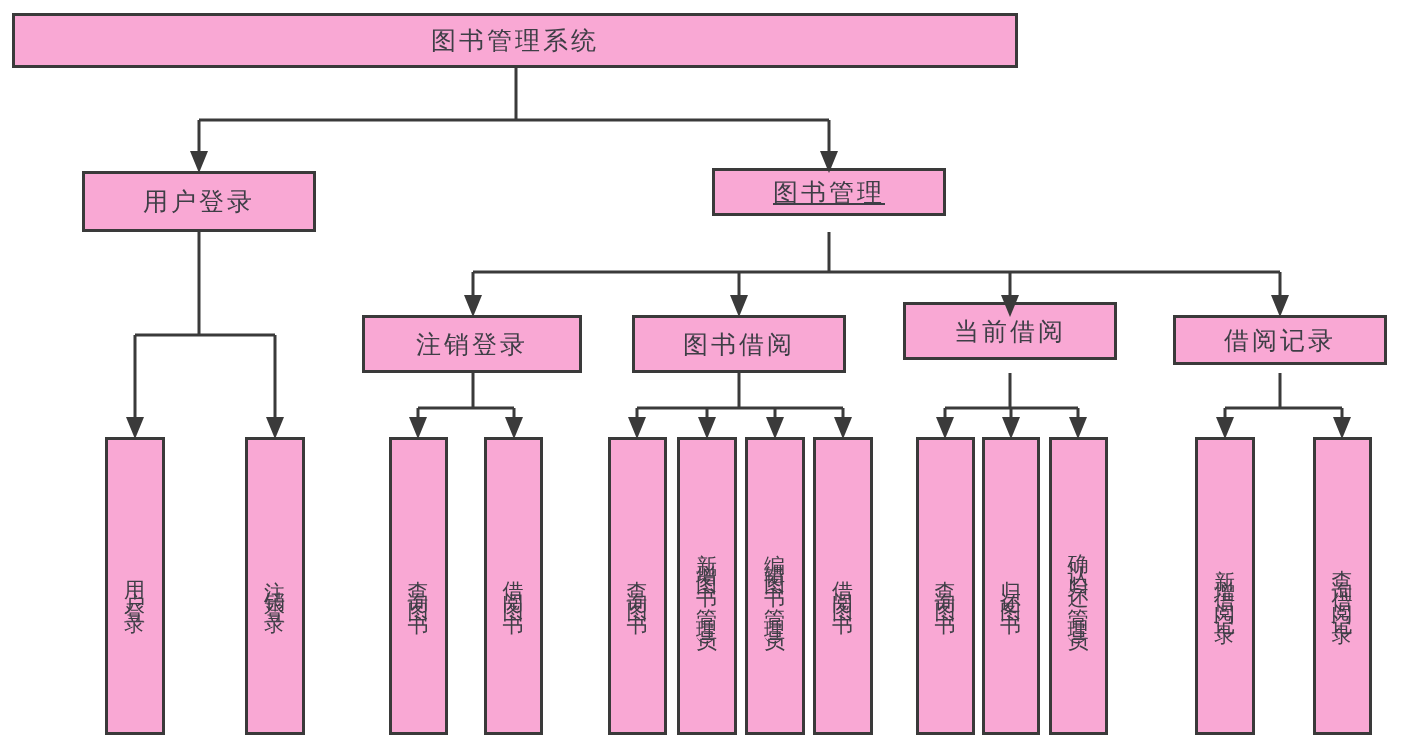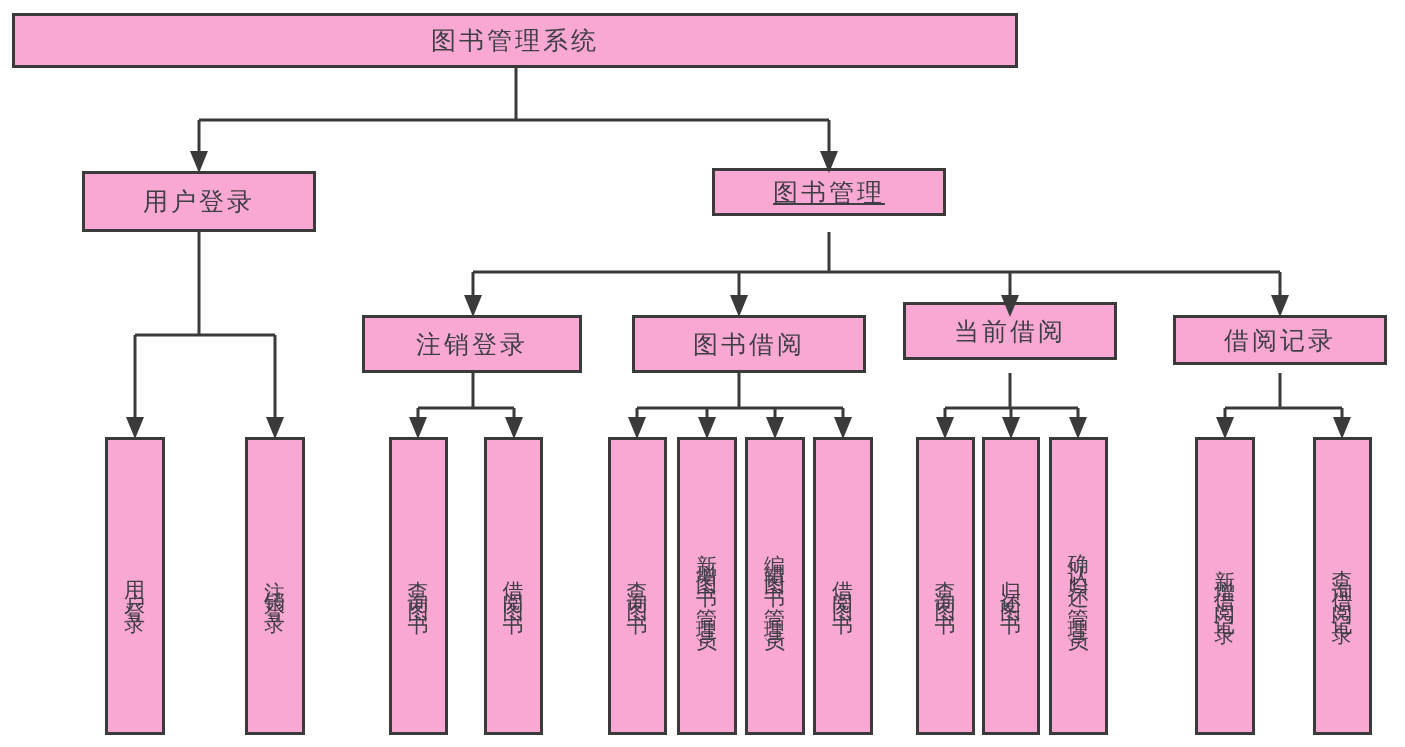--- a/index.html
+++ b/index.html
@@ -45,21 +45,21 @@
   <div class="box h-box" style="left:82px; top:171px; width:234px; height:61px;">
     <span>用户登录</span>
   </div>
   <div class="box h-box" style="left:712px; top:168px; width:234px; height:48px;text-decoration:underline;">
     <span>图书管理</span>
   </div>
 
   <div class="box h-box" style="left:362px; top:315px; width:220px; height:58px;">
     <span>注销登录</span>
   </div>
-  <div class="box h-box" style="left:632px; top:315px; width:234px; height:58px;">
+  <div class="box h-box" style="left:632px; top:315px; width:214px; height:58px;">
     <span>图书借阅</span>
   </div>
   <div class="box h-box" style="left:903px; top:302px; width:214px; height:58px;">
     <span>当前借阅</span>
   </div>
   <div class="box h-box" style="left:1173px; top:315px; width:214px; height:50px;">
     <span>借阅记录</span>
   </div>
 
   <div class="box v-box" style="left:105px; top:437px; width:60px; height:298px;">

